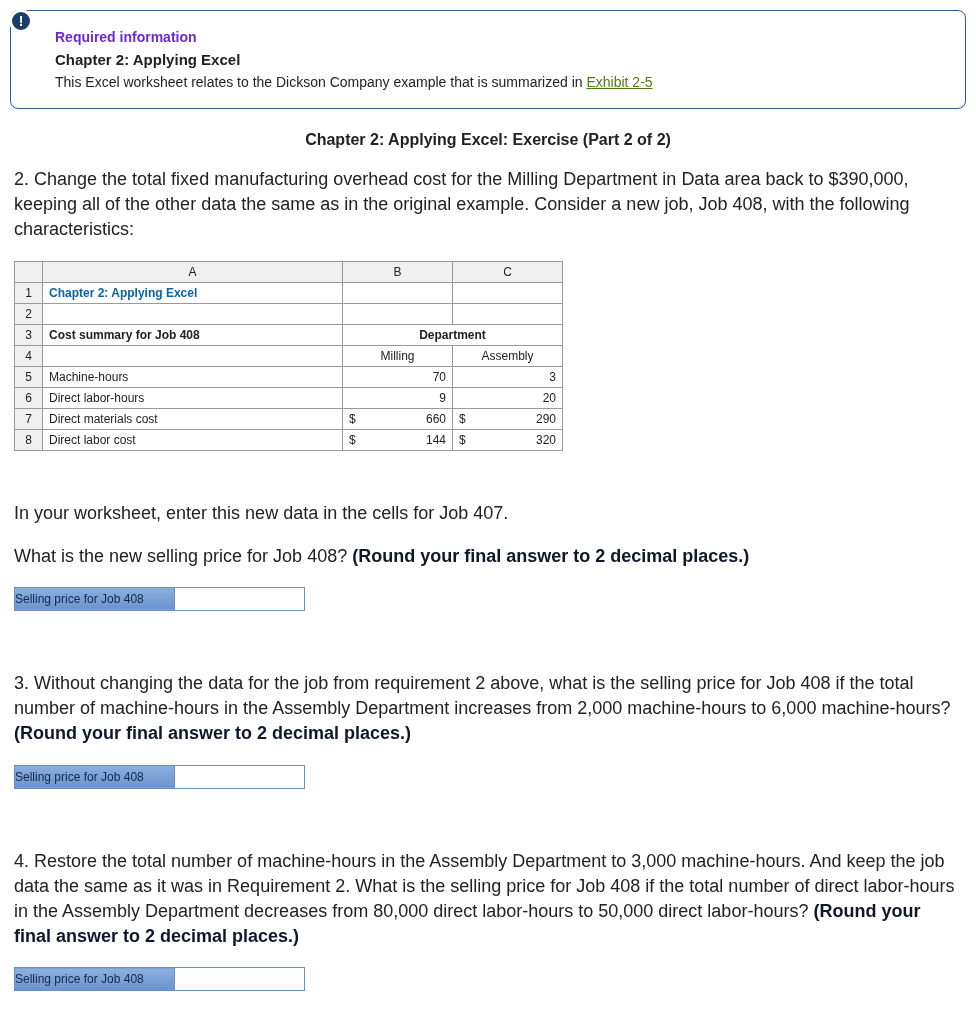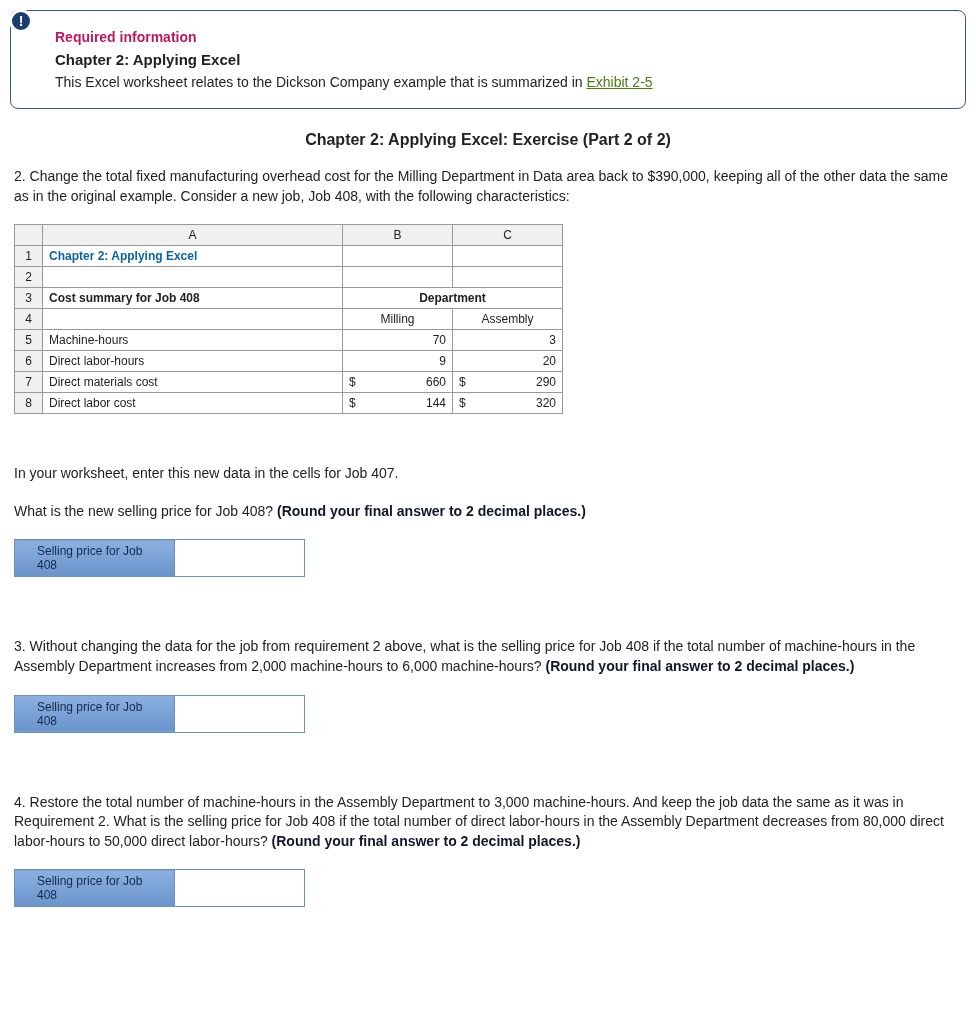--- a/index.html
+++ b/index.html
@@ -29,21 +29,21 @@
     background: #1a3d6d;
     color: #fff;
     display: flex;
     align-items: center;
     justify-content: center;
     font-weight: bold;
     font-size: 14px;
     border: 3px solid #fff;
   }
   .req-label {
-    color: #be185d;
+    color: #6d28d9;
     font-weight: bold;
     font-size: 14px;
     margin-bottom: 6px;
   }
   .chapter-title {
     font-weight: bold;
     font-size: 15px;
     margin-bottom: 6px;
   }
   .desc { font-size: 14px; }
@@ -53,21 +53,21 @@
     cursor: pointer;
   }
   .section-heading {
     font-weight: bold;
     font-size: 16px;
     margin: 18px 0 18px 0;
     padding: 0 4px;
     text-align: center;
   }
   .q-text {
-    font-size: 14px;
+    font-size: 18px;
     margin: 0 4px 18px 4px;
     line-height: 1.4;
   }
   .red-bold { color: #0f172a; font-weight: bold; }
   .spreadsheet {
     border-collapse: collapse;
     margin: 0 4px 50px 4px;
     font-size: 12px;
   }
   .spreadsheet td, .spreadsheet th {
@@ -105,21 +105,21 @@
     display: flex;
     justify-content: space-between;
   }
   .answer-table {
     border-collapse: collapse;
     margin: 8px 4px 60px 4px;
     font-size: 12px;
   }
   .answer-table td {
     border: 1px solid #6a8fc0;
-    padding: 4px 22px;
+    padding: 4px 0;
     height: 20px;
   }
   .answer-label {
     background: #7ea2d6;
     background: linear-gradient(#8cb0e0, #6a94cc);
     color: #14294d;
     width: 160px;
   }
   .answer-input-cell {
     width: 130px;

